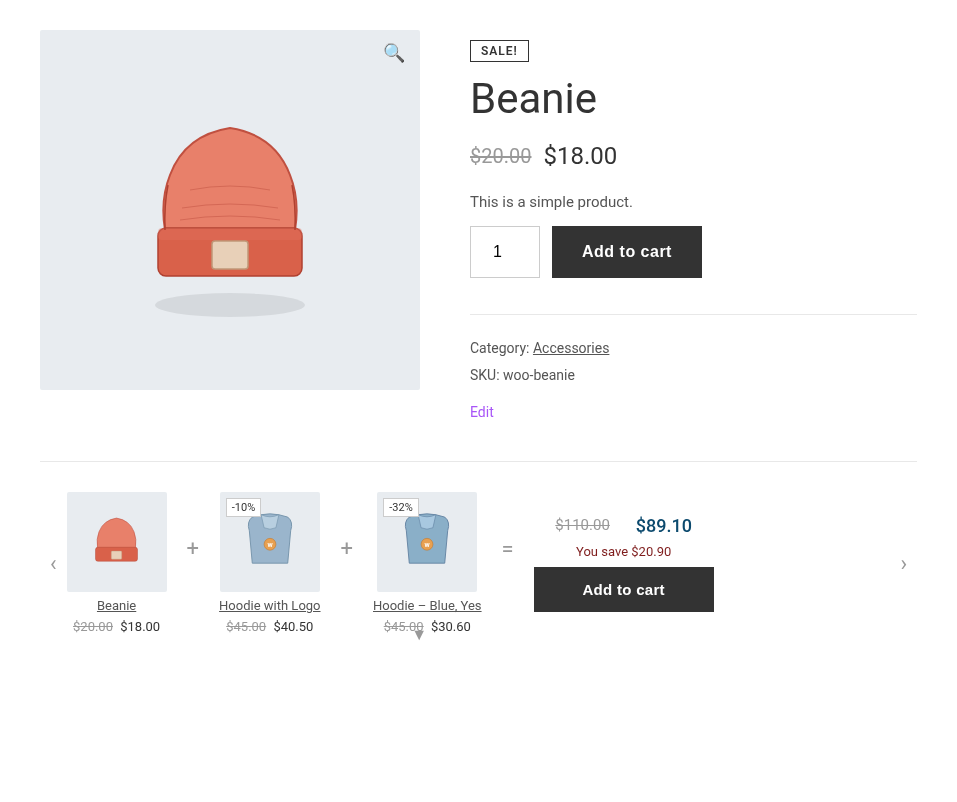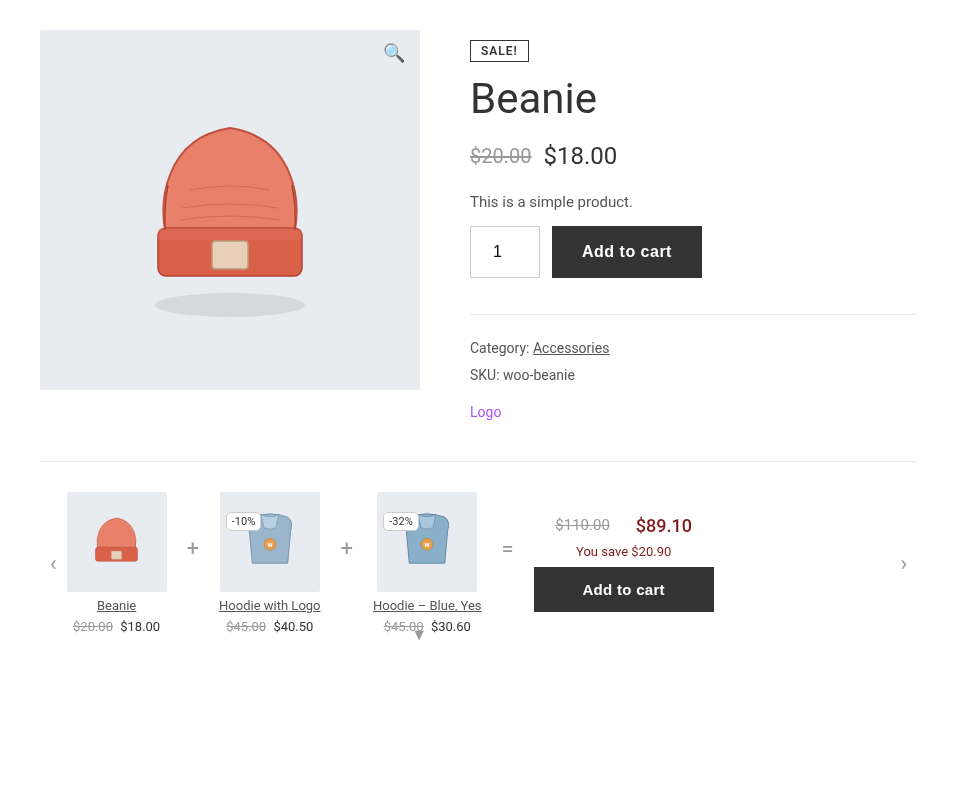--- a/index.html
+++ b/index.html
@@ -192,27 +192,27 @@
       background: #e8ecf0;
       display: flex;
       align-items: center;
       justify-content: center;
       position: relative;
       border-radius: 2px;
     }
 
     .fbt-badge {
       position: absolute;
-      top: 20px;
+      top: 6px;
       left: 6px;
       background: #fff;
       border: 1px solid #ccc;
       font-size: 11px;
       padding: 2px 5px;
-      border-radius: 5px;
+      border-radius: 0;
     }
 
     .fbt-product-name {
       font-size: 13px;
       color: #555;
       text-decoration: underline;
       text-align: center;
       cursor: pointer;
     }
 
@@ -256,21 +256,21 @@
     }
 
     .fbt-total-original {
       font-size: 15px;
       color: #999;
       text-decoration: line-through;
     }
 
     .fbt-total-current {
       font-size: 18px;
-      color: #7f1d1d;
+      color: #0c4a6e;
       font-weight: 500;
     }
 
     .fbt-savings {
       font-size: 13px;
       color: #7f1d1d;
     }
 
     .fbt-add-btn {
       background: #333;
@@ -358,21 +358,21 @@
         <div>
           <span>Category:</span>
           <a href="#">Accessories</a>
         </div>
         <div>
           <span>SKU:</span>
           <span>woo-beanie</span>
         </div>
       </div>
 
-      <a href="#" class="edit-link">Logo</a>
+      <a href="#" class="edit-link">Edit</a>
 
     </div>
   </div>
 
   <div class="fbt-section">
 
     <span class="chevron-up">▲</span>
 
     <div class="fbt-inner">
 

